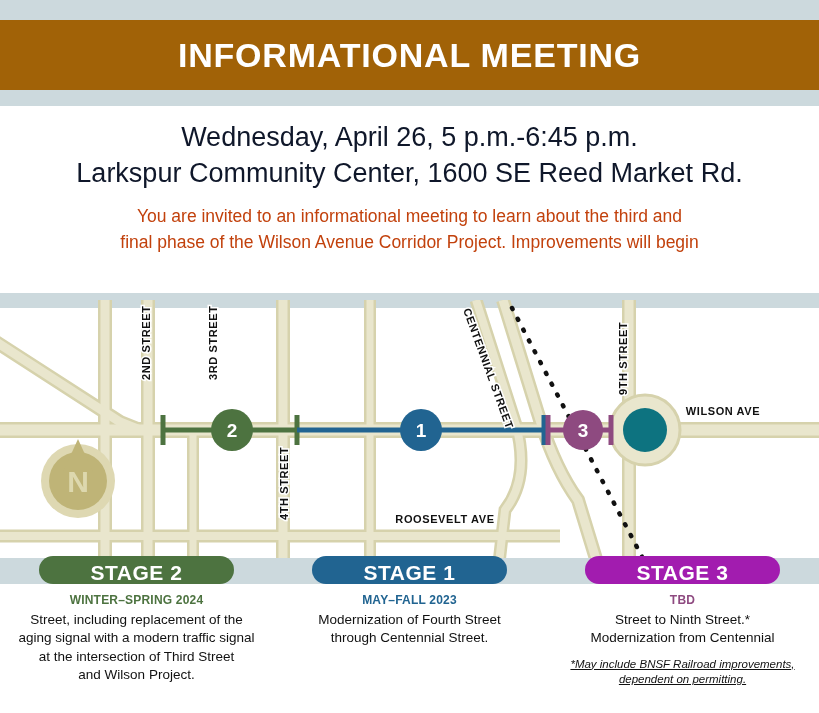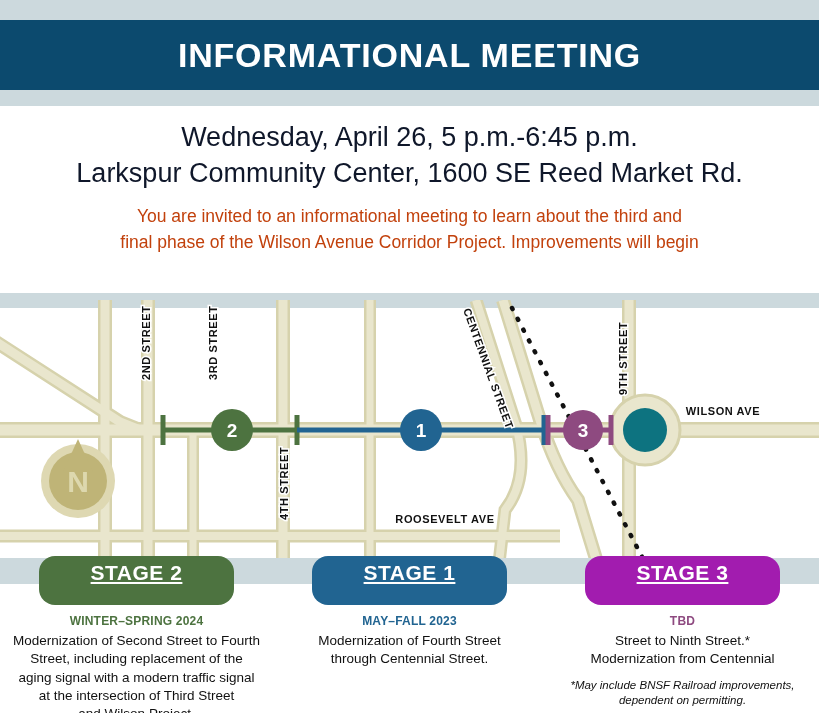--- a/index.html
+++ b/index.html
@@ -9,21 +9,21 @@
     background:#ffffff;
     font-family:"Liberation Sans", sans-serif;
     -webkit-font-smoothing:antialiased;
   }
   .page{position:relative;width:819px;height:713px;background:#fff;}
 
   
   .band-top{position:absolute;left:0;top:0;width:819px;height:20px;background:#ccd9dd;}
   .banner{
     position:absolute;left:0;top:20px;width:819px;height:70px;
-    background:#0c4a6e;
+    background:#a16207;
     display:flex;align-items:center;justify-content:center;
   }
   .banner-title{
     color:#ffffff;font-weight:bold;font-size:34px;letter-spacing:.8px;
     font-family:"Liberation Sans", sans-serif;
   }
   .band-under-banner{position:absolute;left:0;top:90px;width:819px;height:16px;background:#ccd9dd;}
 
   
   .intro{position:absolute;left:0;top:106px;width:819px;height:187px;background:#fff;text-align:center;}
@@ -42,34 +42,34 @@
   
   .map-wrap{position:absolute;left:0;top:300px;width:819px;height:272px;}
   .map-wrap svg{display:block;}
 
   
   .band-stage{position:absolute;left:0;top:558px;width:819px;height:26px;background:#ccd9dd;}
 
   .stages{position:absolute;left:0;top:556px;width:819px;height:157px;display:flex;}
   .stage-col{flex:1 1 0;text-align:center;padding:0 10px;box-sizing:border-box;position:relative;}
   .pill{
-    display:inline-block;min-width:155px;padding:5px 20px 21px;border-radius:16px;
-    color:#fff;font-weight:bold;font-size:21px;letter-spacing:.5px;line-height:1.1;text-decoration:underline;
+    display:inline-block;min-width:155px;padding:5px 20px 0;border-radius:16px;
+    color:#fff;font-weight:bold;font-size:21px;letter-spacing:.5px;line-height:1.1;
   }
   .pill.s2{background:#4d7340;}
   .pill.s1{background:#216491;}
   .pill.s3{background:#a21caf;}
   .date{margin-top:9px;font-weight:bold;font-size:12px;letter-spacing:.2px;}
   .date.s2{color:#4d7340;}
   .date.s1{color:#216491;}
   .date.s3{color:#8e4a80;}
   .desc{margin-top:4px;font-size:13.5px;color:#111;line-height:1.35;}
   .desc div{white-space:nowrap;}
   .footnote{margin-top:9px;font-size:11.5px;font-style:italic;color:#111;line-height:1.35;}
-  .footnote div{white-space:nowrap;}
+  .footnote div{white-space:nowrap;text-decoration:underline;}
 
   
   .st-label{font-family:"Liberation Sans", sans-serif;font-weight:bold;font-size:11px;fill:#111;letter-spacing:.6px;}
   .st-halo{stroke:#ffffff;stroke-width:3px;paint-order:stroke fill;}
   .marker-num{font-family:"Liberation Sans", sans-serif;font-weight:bold;font-size:19px;fill:#fff;}
   .compass-n{font-family:"Liberation Sans", sans-serif;font-weight:bold;font-size:30px;fill:#ddd8ae;}
 </style>
 </head>
 <body>
 
@@ -188,21 +188,20 @@
   </div>
 
   <div class="band-stage"></div>
 
   <div class="stages">
 
     <div class="stage-col">
       <div class="pill s2">STAGE 2</div>
       <div class="date s2">WINTER–SPRING 2024</div>
       <div class="desc">
-        <div>Modernization of Second Street to Fourth</div>
         <div>Street, including replacement of the</div>
         <div>aging signal with a modern traffic signal</div>
         <div>at the intersection of Third Street</div>
         <div>and Wilson Project.</div>
       </div>
     </div>
 
     <div class="stage-col">
       <div class="pill s1">STAGE 1</div>
       <div class="date s1">MAY–FALL 2023</div>

